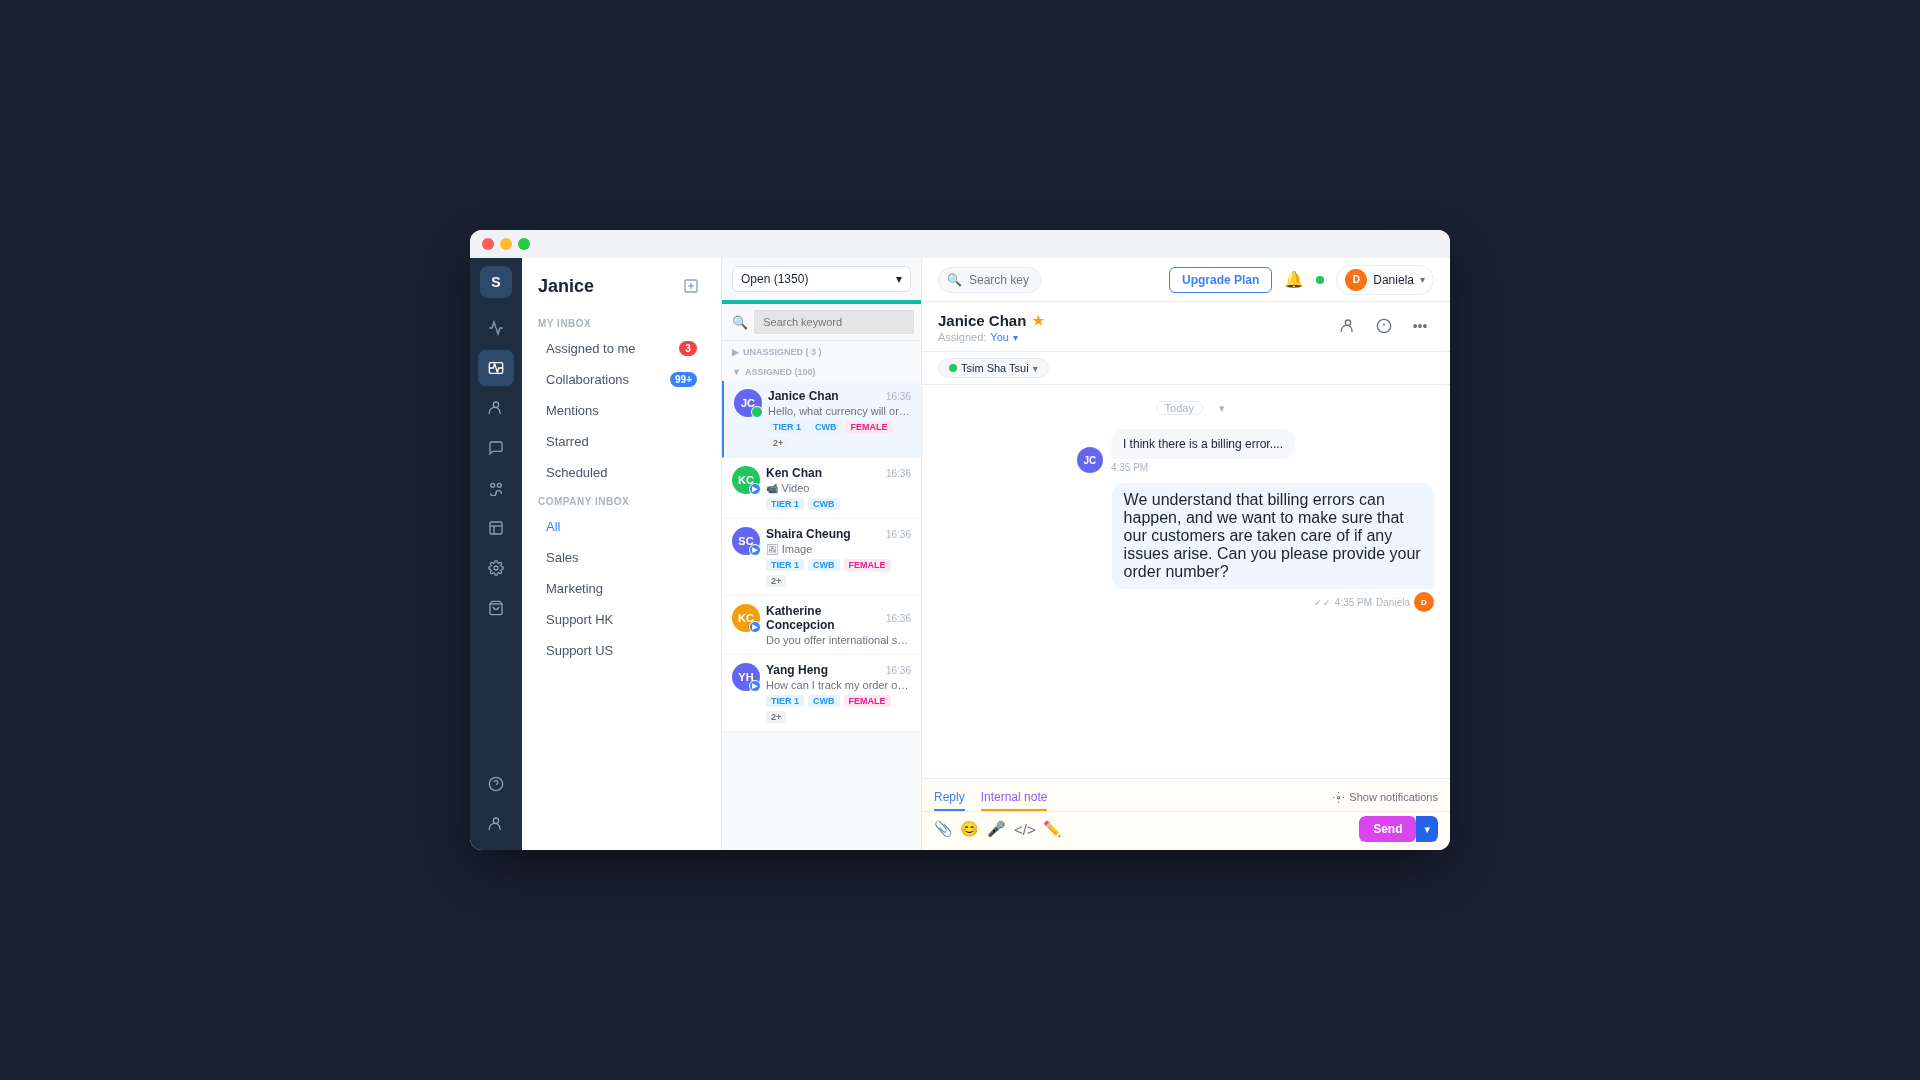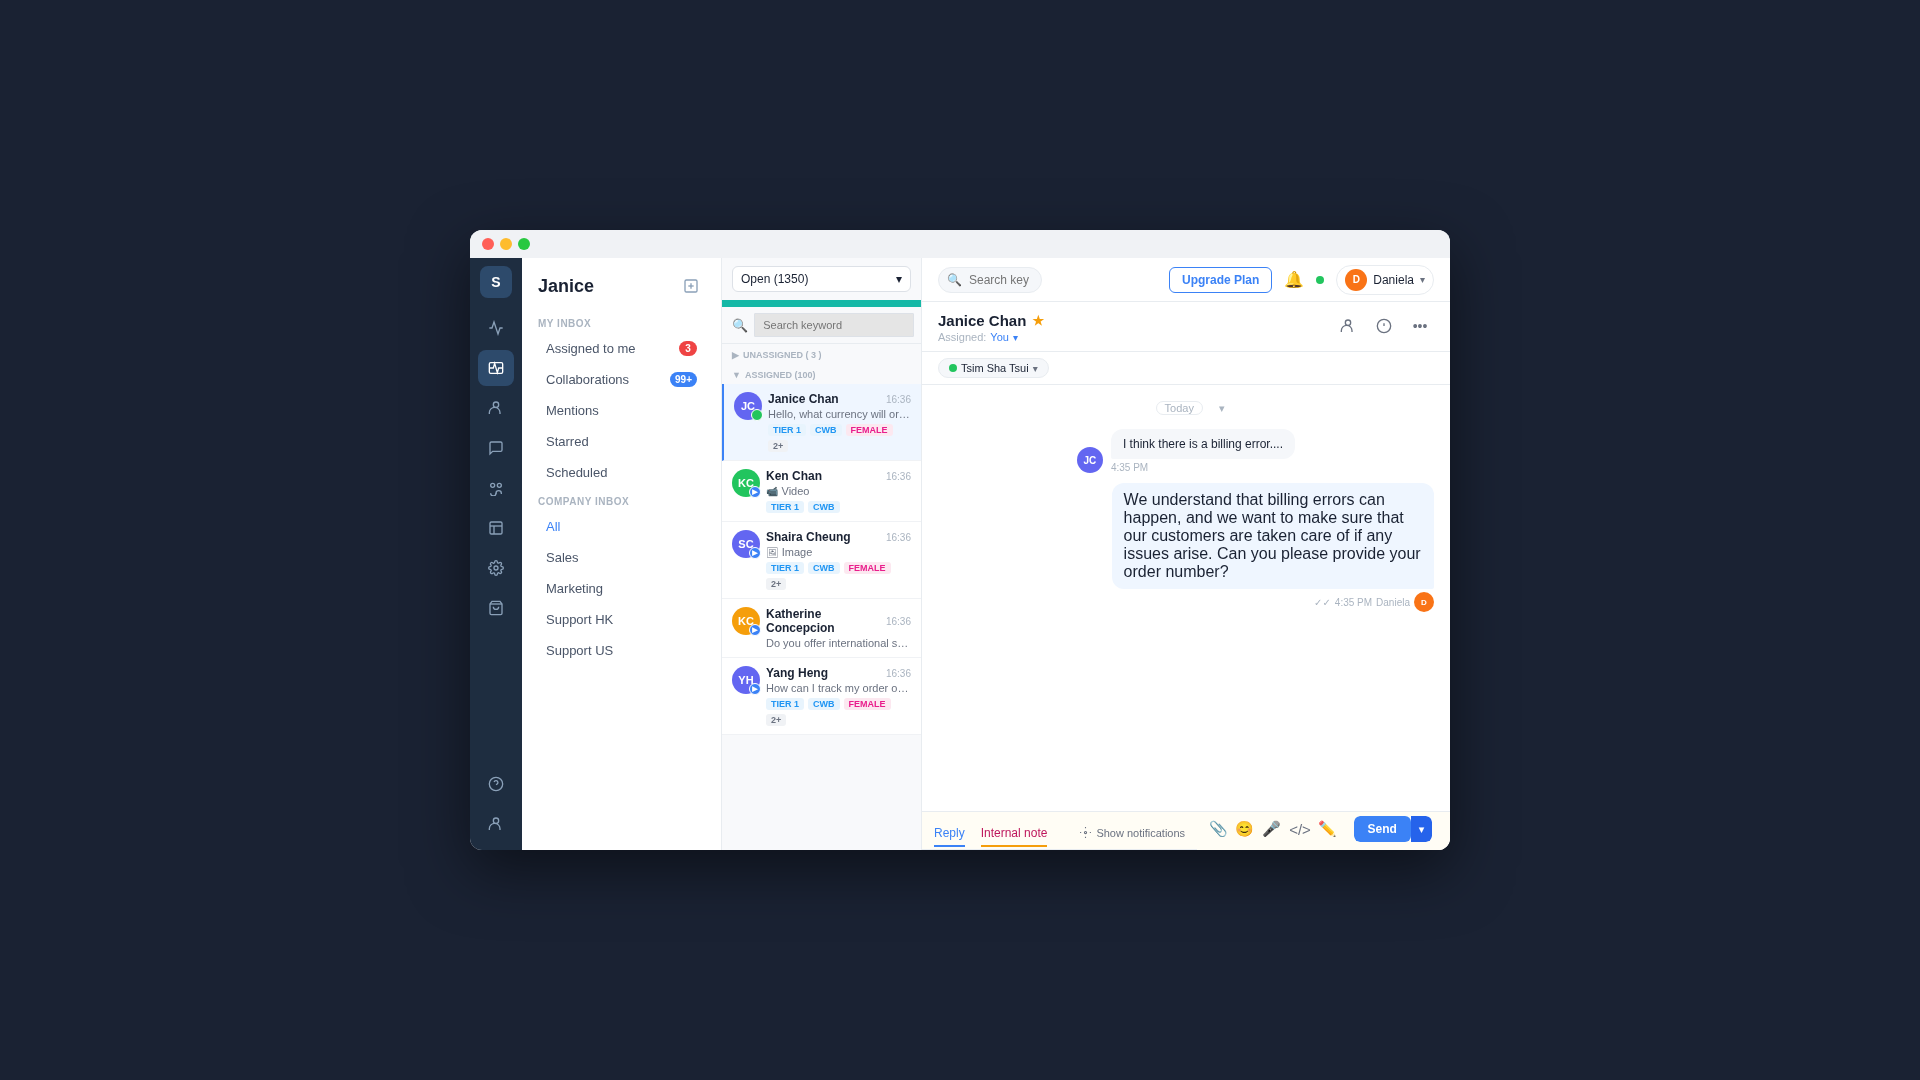--- a/index.html
+++ b/index.html
@@ -154,21 +154,21 @@
       display: flex;
       flex-direction: column;
       flex-shrink: 0;
       overflow: hidden;
     }
     .conv-list-header {
       padding: 8px 10px;
       display: flex;
       align-items: center;
       gap: 6px;
-      border-bottom: 7px solid #14b8a6;
+      border-bottom: 4px solid #14b8a6;
     }
     .conv-filter-select {
       flex: 1;
       background: #fff;
       border: 1px solid #dde1e7;
       border-radius: 6px;
       padding: 5px 8px;
       font-size: 12px;
       color: #1a2233;
       display: flex;
@@ -519,21 +519,21 @@
       justify-content: center;
       color: #fff;
       font-size: 8px;
       font-weight: 600;
     }
     
     .reply-area {
       border-top: 1px solid #e8ecf0;
       background: #fffdf5;
       display: flex;
-      flex-direction: row;
+      flex-direction: column;
       flex-shrink: 0;
     }
     .reply-tabs {
       display: flex;
       align-items: center;
       padding: 6px 12px 0;
       border-bottom: 1px solid #e8ecf0;
       gap: 16px;
     }
     .reply-tab {
@@ -542,21 +542,21 @@
       padding: 5px 0;
       cursor: pointer;
       color: #6b7280;
       border-bottom: 2px solid transparent;
     }
     .reply-tab.active {
       color: #3b82f6;
       border-bottom-color: #3b82f6;
     }
     .reply-tab.active-orange {
-      color: #be185d;
+      color: #8b5cf6;
       border-bottom-color: #f59e0b;
     }
     .reply-tab-spacer { flex: 1; }
     .show-notif-btn {
       display: flex;
       align-items: center;
       gap: 4px;
       font-size: 11px;
       color: #6b7280;
       cursor: pointer;
@@ -574,21 +574,21 @@
       padding: 4px 12px 8px;
       gap: 8px;
     }
     .reply-tool-icon {
       color: #6b7280;
       font-size: 15px;
       cursor: pointer;
     }
     .reply-tool-spacer { flex: 1; }
     .send-btn {
-      background: #3b82f6;
+      background: #d946ef;
       color: #fff;
       border: none;
       border-radius: 6px;
       padding: 6px 14px;
       font-size: 12px;
       font-weight: 600;
       cursor: pointer;
       display: flex;
       align-items: center;
       gap: 4px;

